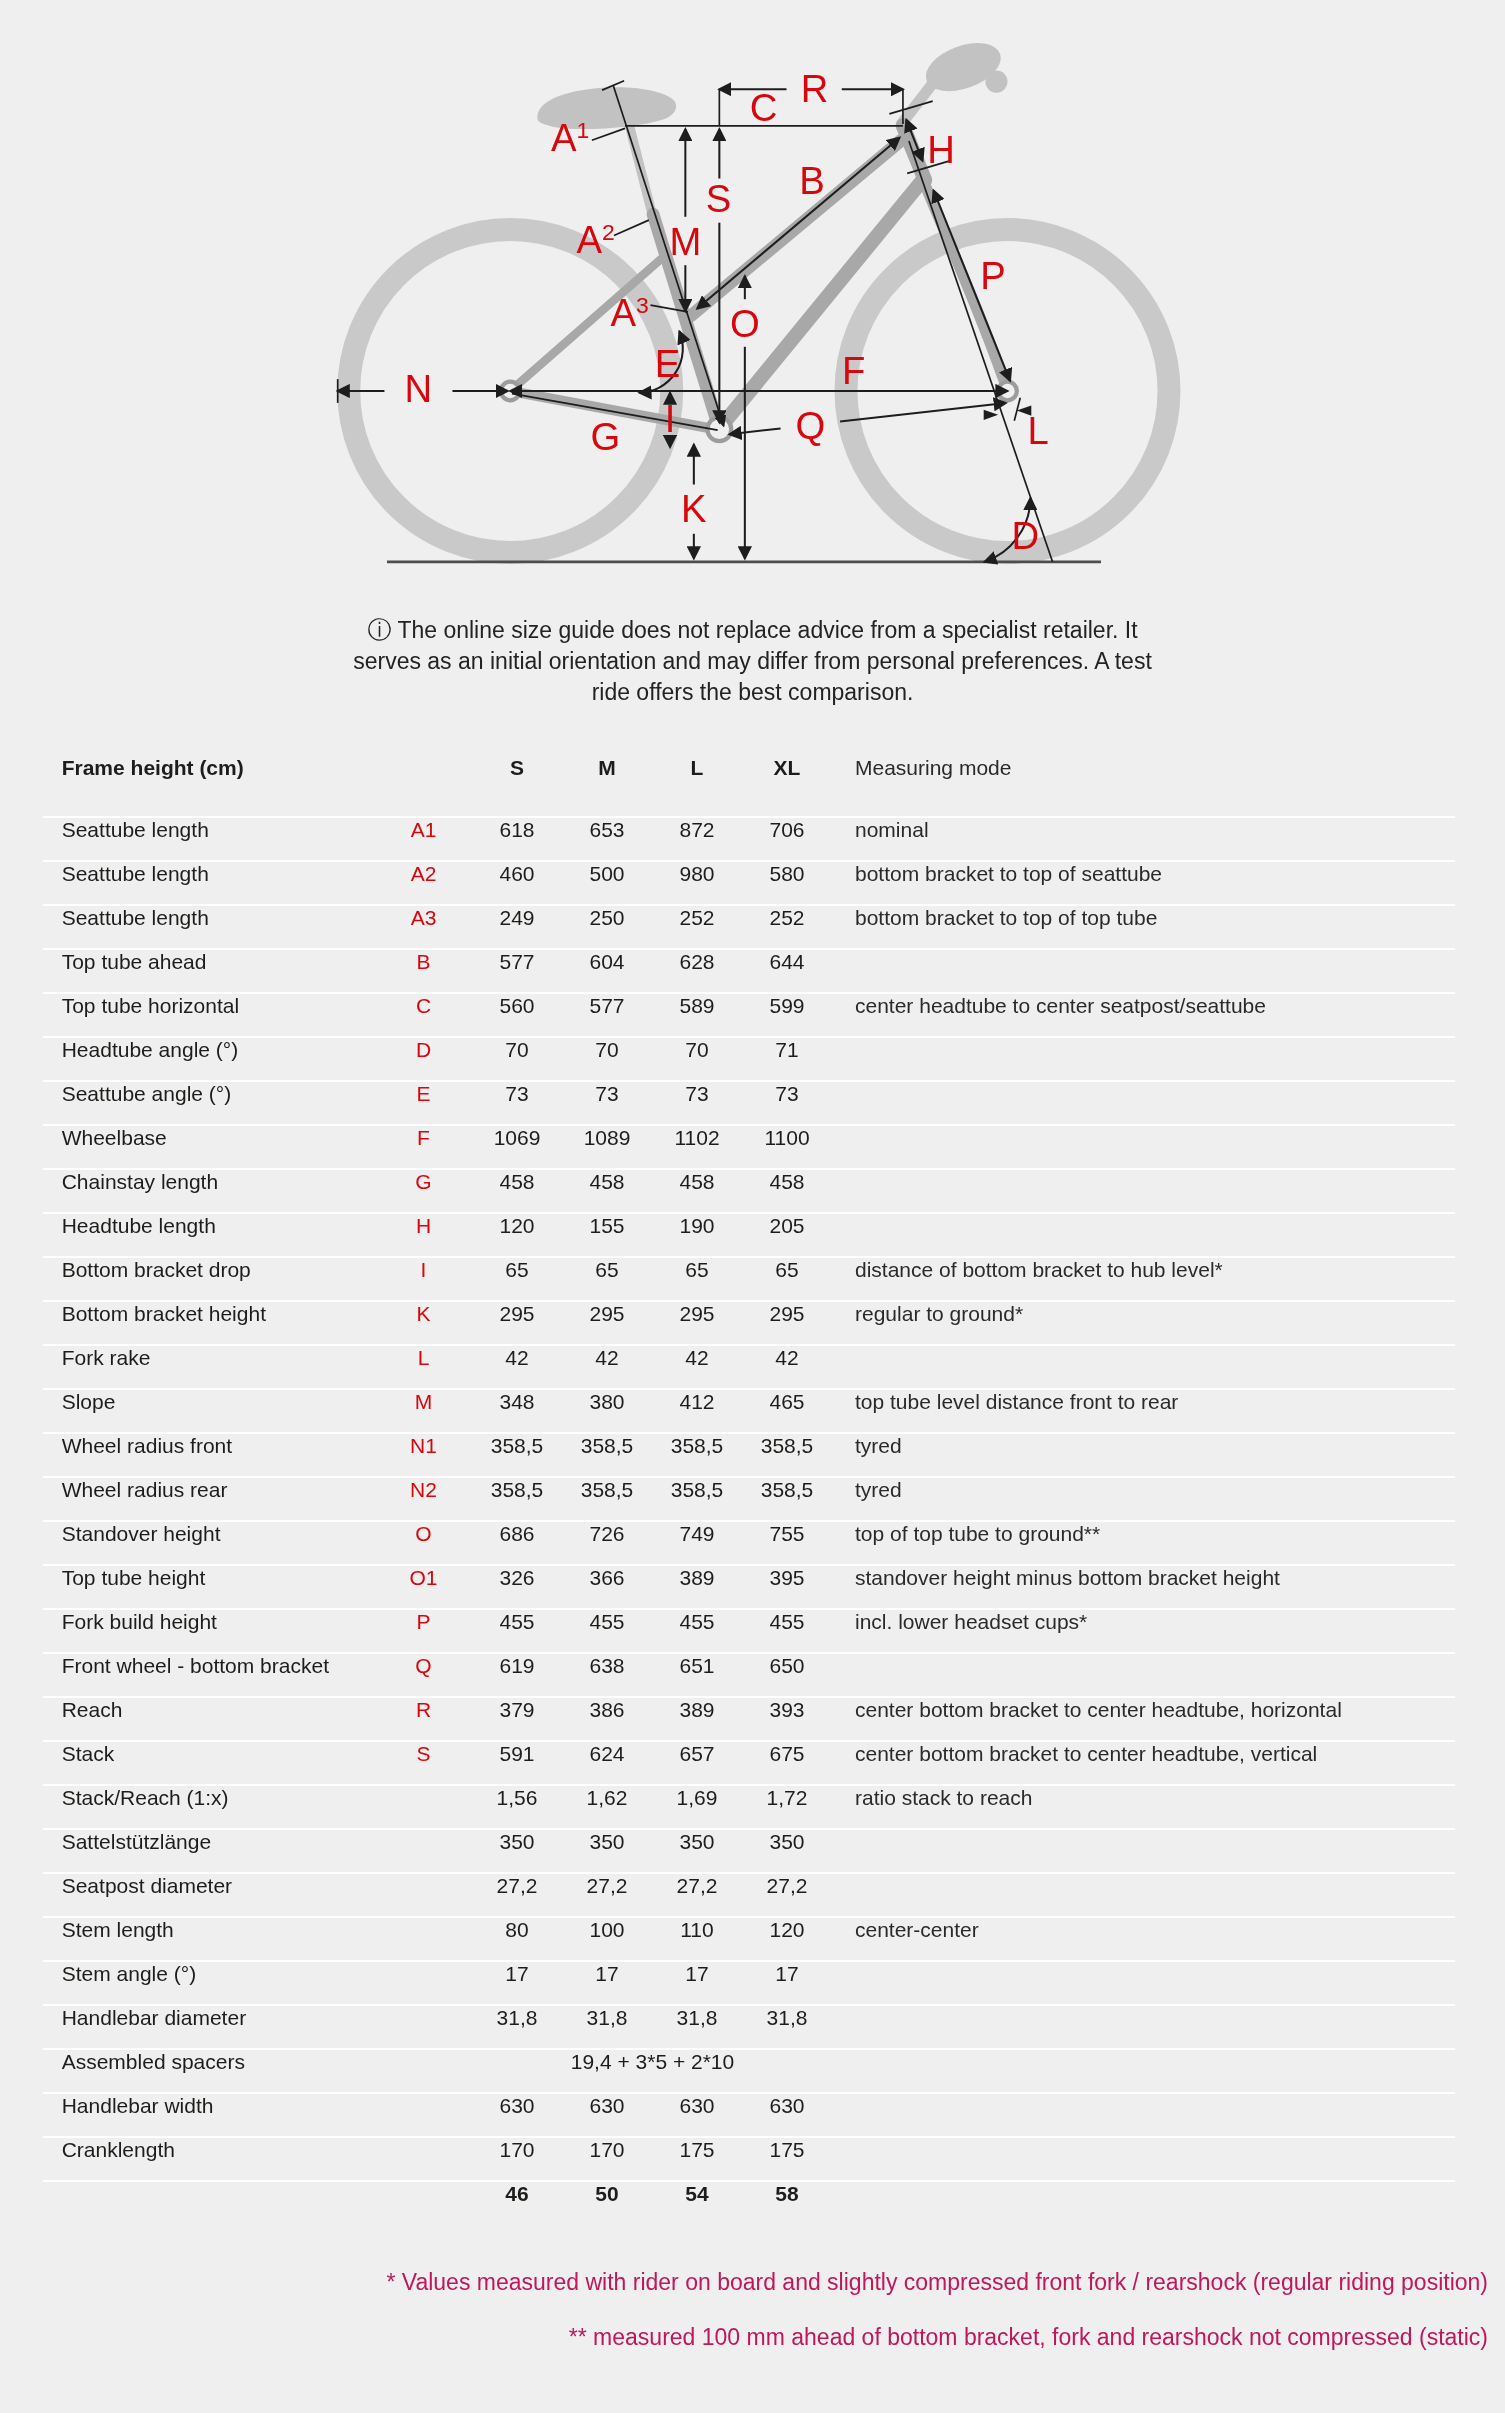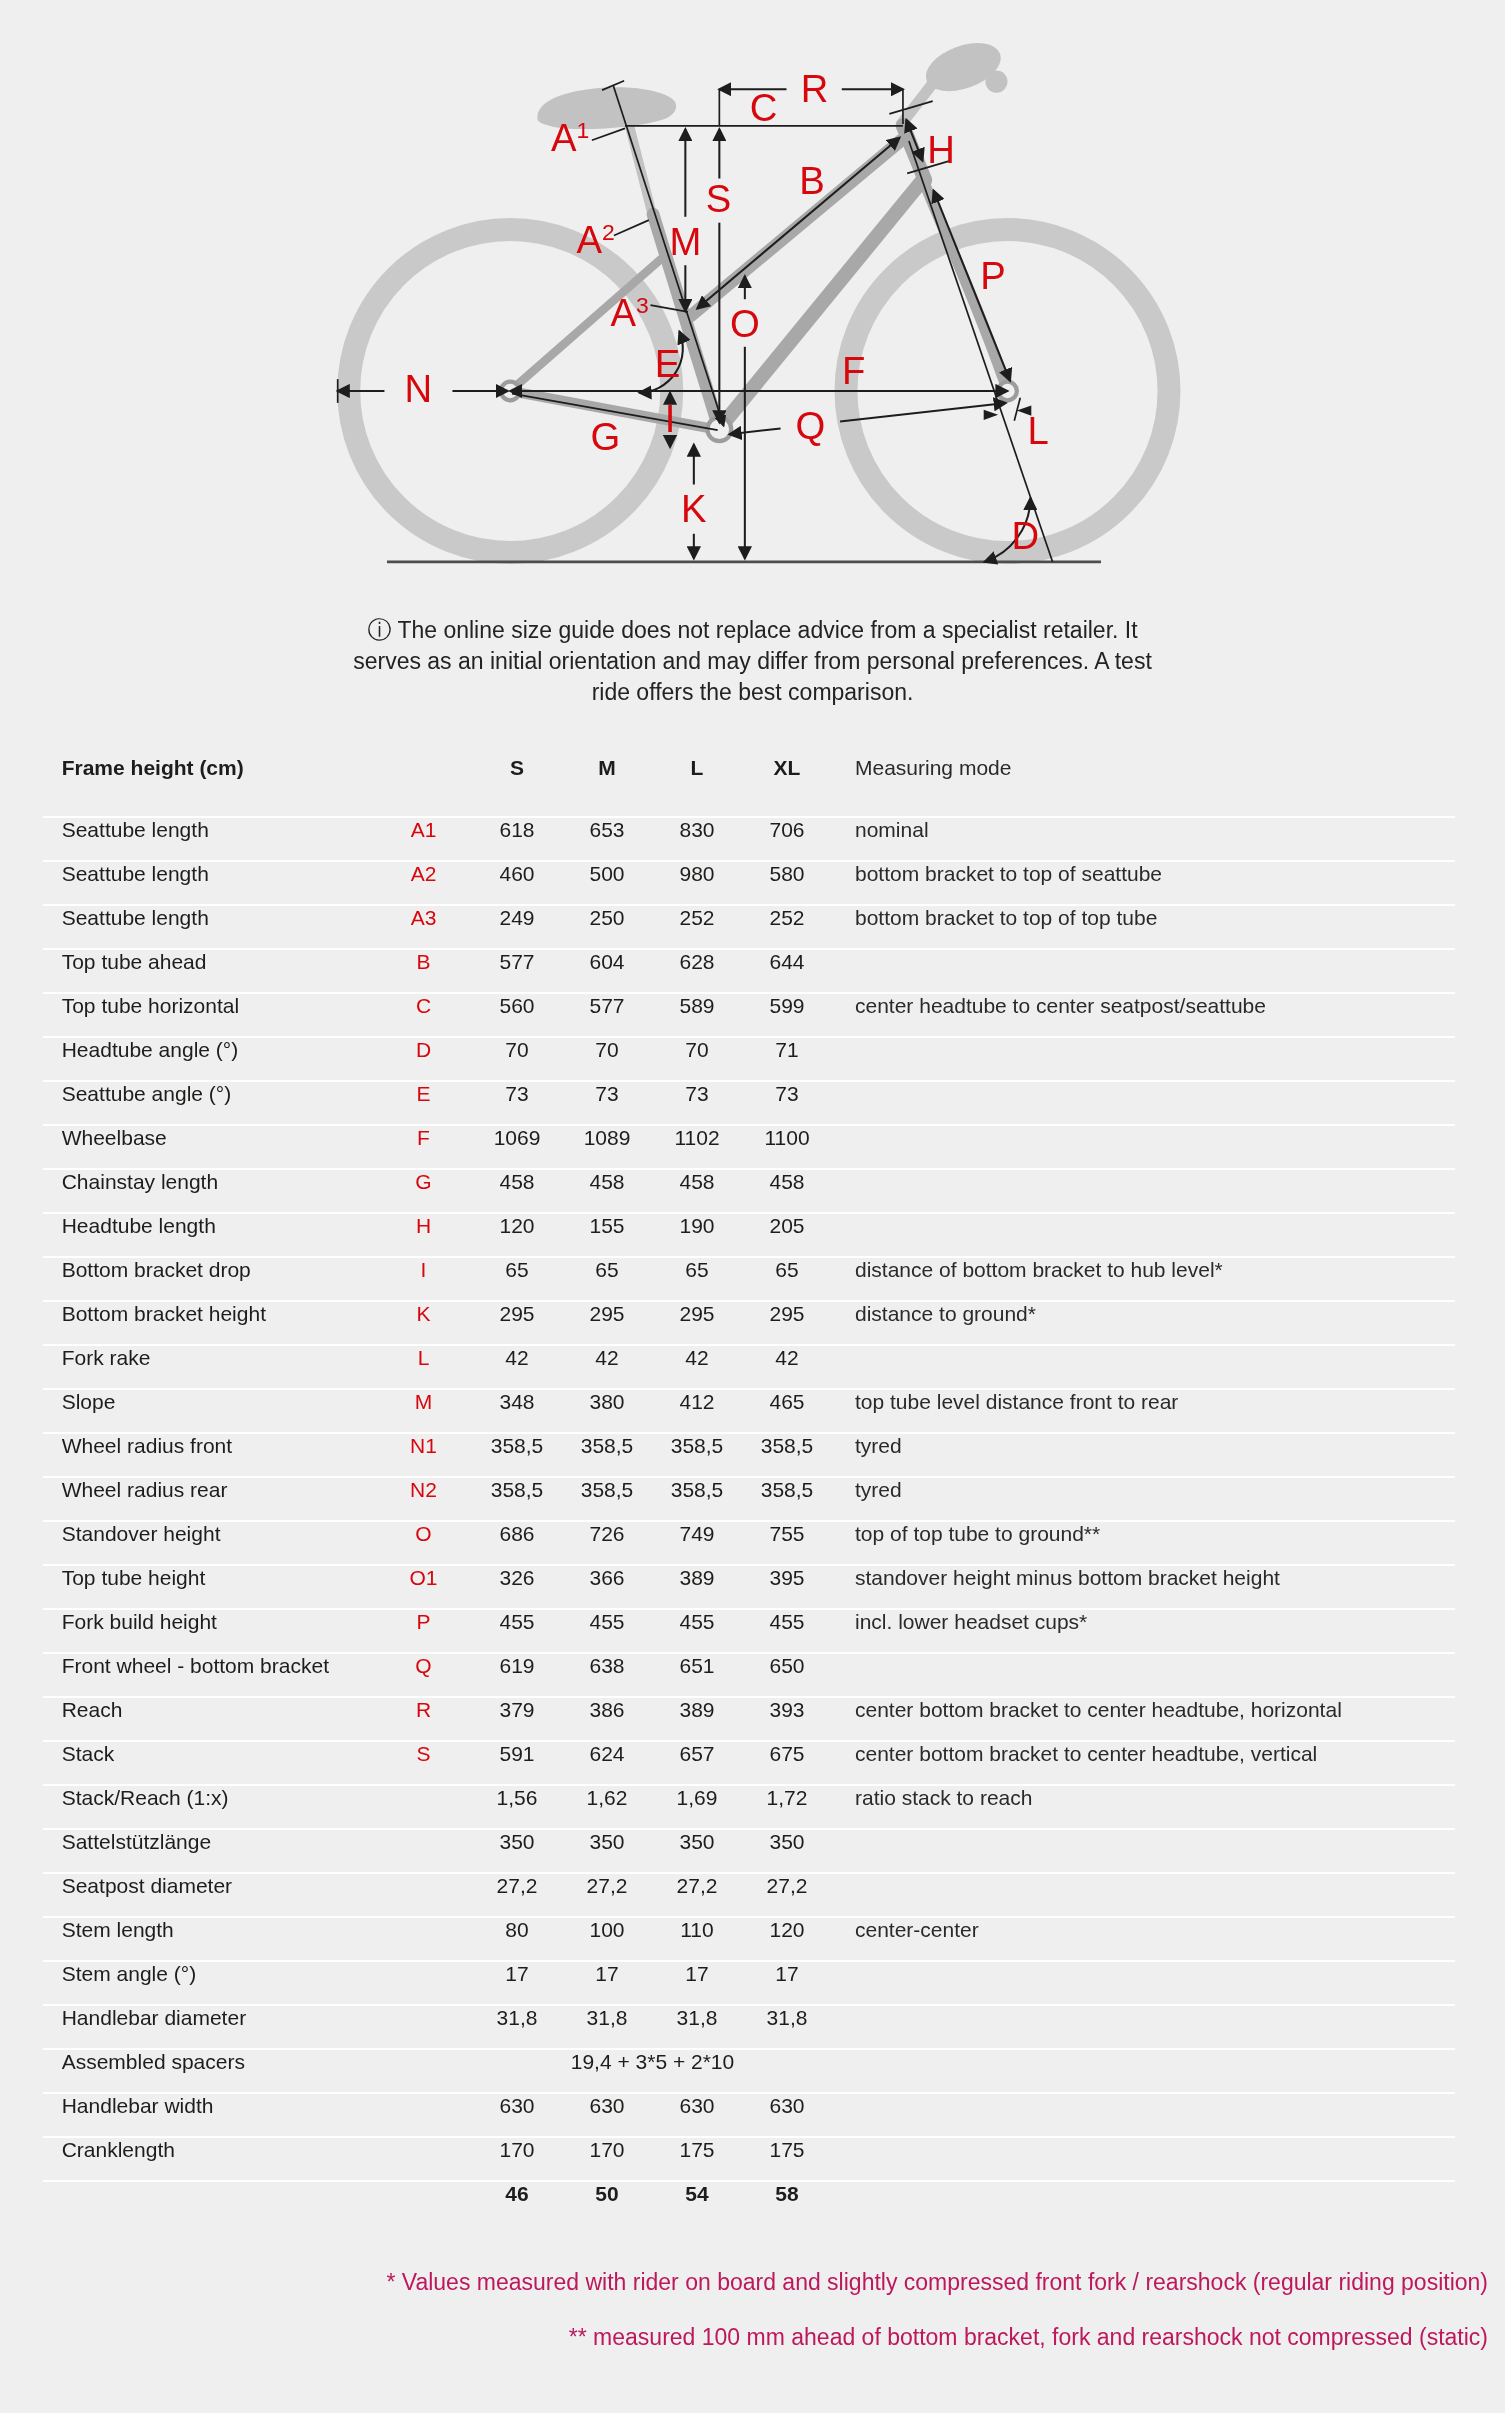--- a/index.html
+++ b/index.html
@@ -165,21 +165,21 @@
     <div class="c-val">L</div>
     <div class="c-val">XL</div>
     <div class="c-meas">Measuring mode</div>
   </div>
   <div id="rows">
       <div class="g-row">
         <div class="c-label">Seattube length</div>
         <div class="c-letter">A1</div>
         <div class="c-val">618</div>
         <div class="c-val">653</div>
-        <div class="c-val">830</div>
+        <div class="c-val">872</div>
         <div class="c-val">706</div>
         <div class="c-meas">nominal</div>
       </div>
       <div class="g-row">
         <div class="c-label">Seattube length</div>
         <div class="c-letter">A2</div>
         <div class="c-val">460</div>
         <div class="c-val">500</div>
         <div class="c-val">980</div>
         <div class="c-val">580</div>
@@ -266,21 +266,21 @@
         <div class="c-val">65</div>
         <div class="c-meas">distance of bottom bracket to hub level*</div>
       </div>
       <div class="g-row">
         <div class="c-label">Bottom bracket height</div>
         <div class="c-letter">K</div>
         <div class="c-val">295</div>
         <div class="c-val">295</div>
         <div class="c-val">295</div>
         <div class="c-val">295</div>
-        <div class="c-meas">distance to ground*</div>
+        <div class="c-meas">regular to ground*</div>
       </div>
       <div class="g-row">
         <div class="c-label">Fork rake</div>
         <div class="c-letter">L</div>
         <div class="c-val">42</div>
         <div class="c-val">42</div>
         <div class="c-val">42</div>
         <div class="c-val">42</div>
         <div class="c-meas"></div>
       </div>

